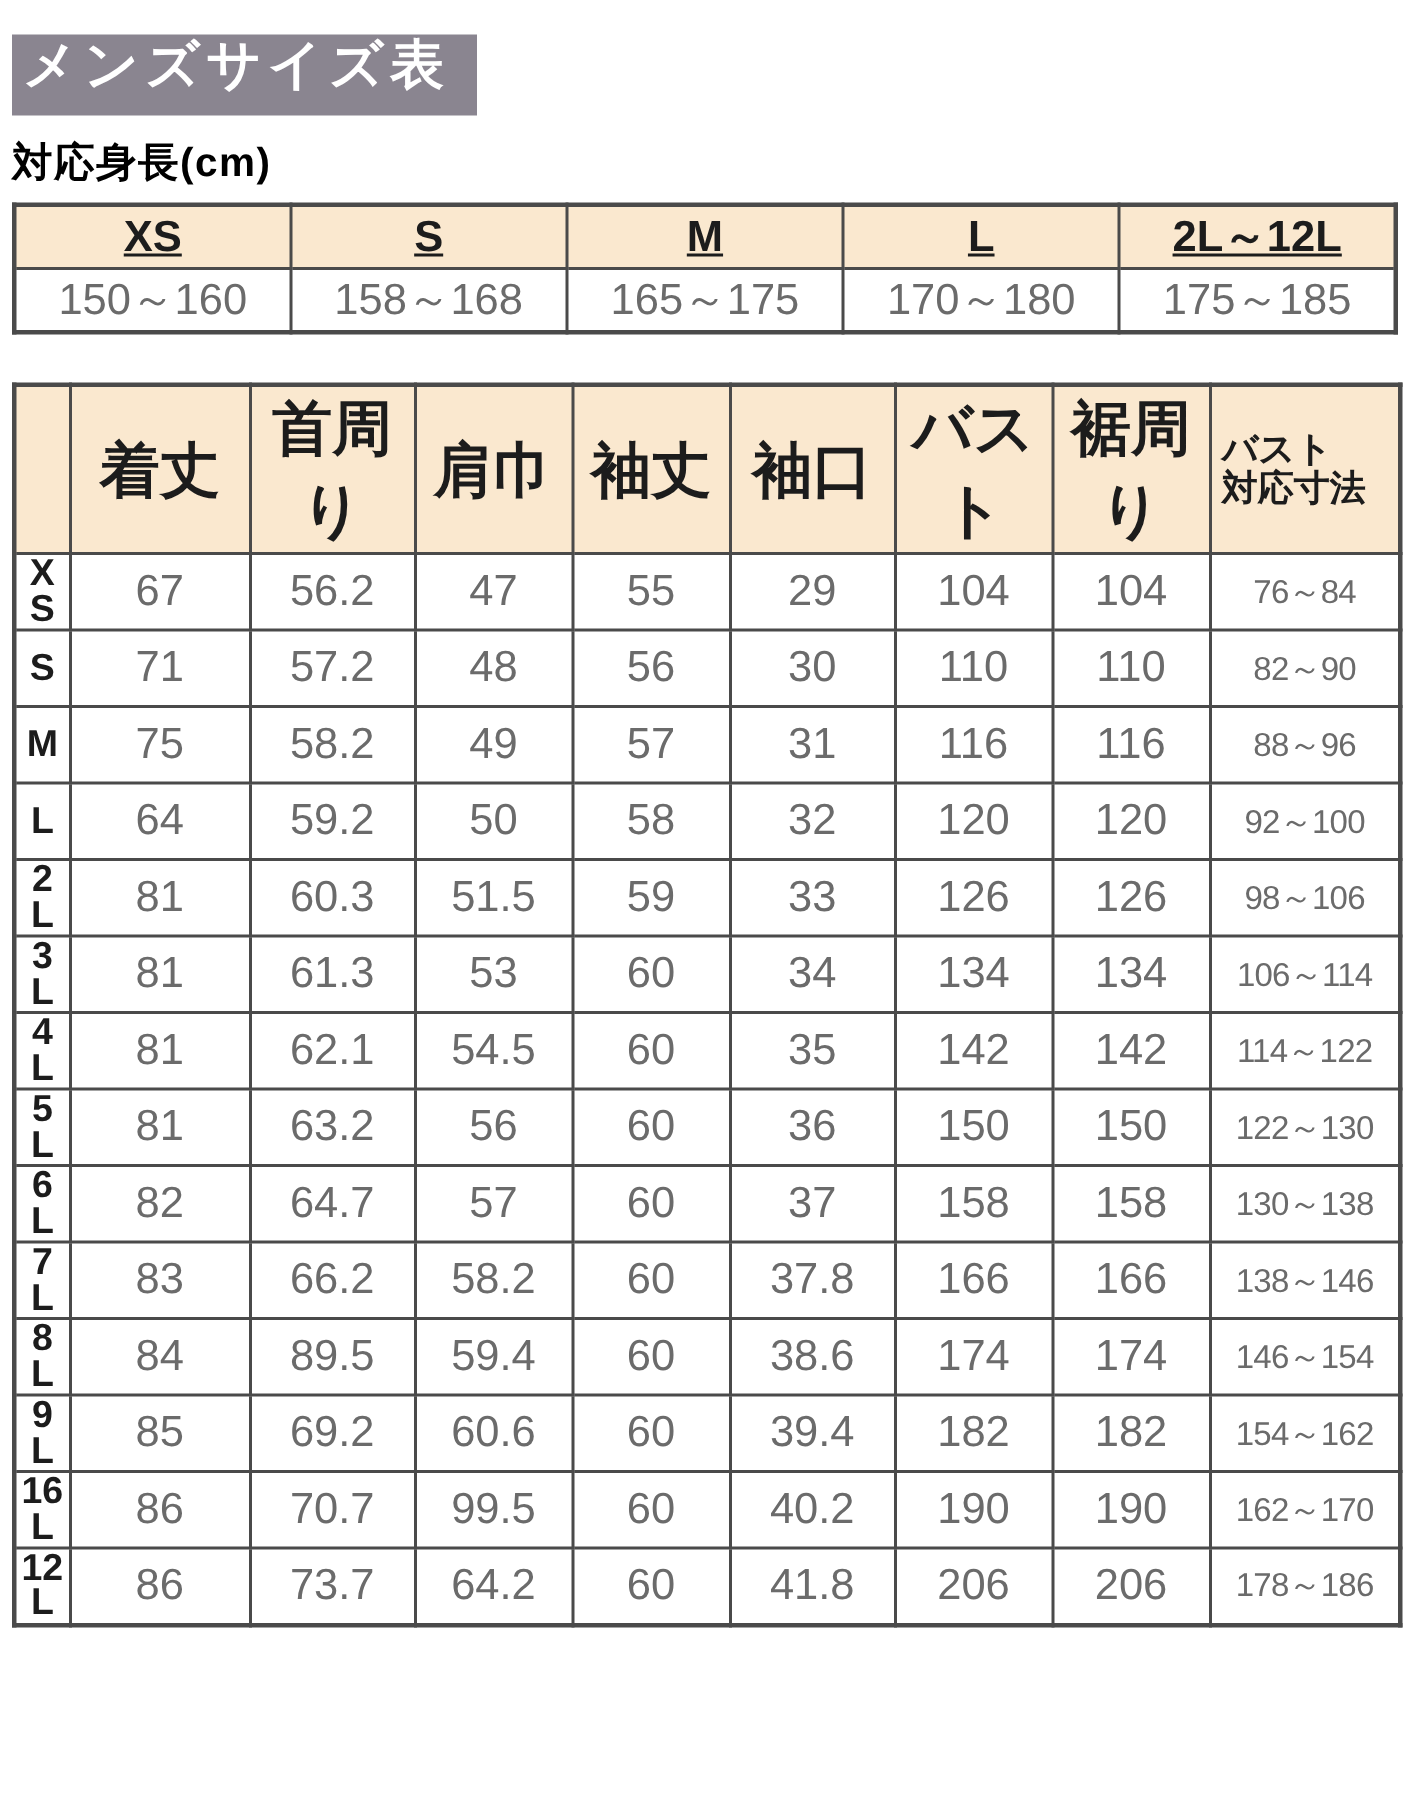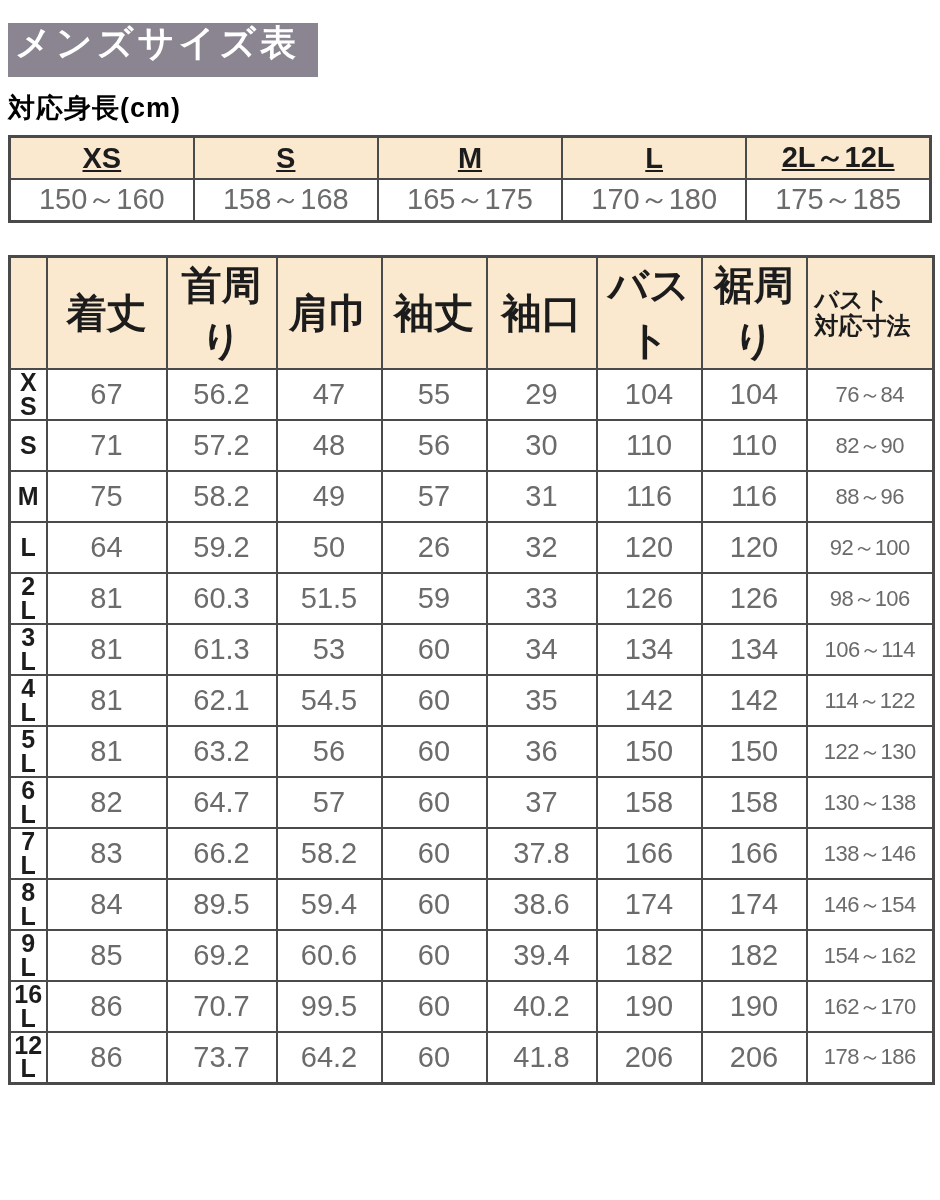--- a/index.html
+++ b/index.html
@@ -184,21 +184,21 @@
           <td>116</td>
           <td>116</td>
           <td>88～96</td>
         </tr>
 
         <tr>
           <th class="row-label">L</th>
           <td>64</td>
           <td>59.2</td>
           <td>50</td>
-          <td>26</td>
+          <td>58</td>
           <td>32</td>
           <td>120</td>
           <td>120</td>
           <td>92～100</td>
         </tr>
 
         <tr>
           <th class="row-label">2
 L</th>
           <td>81</td>

